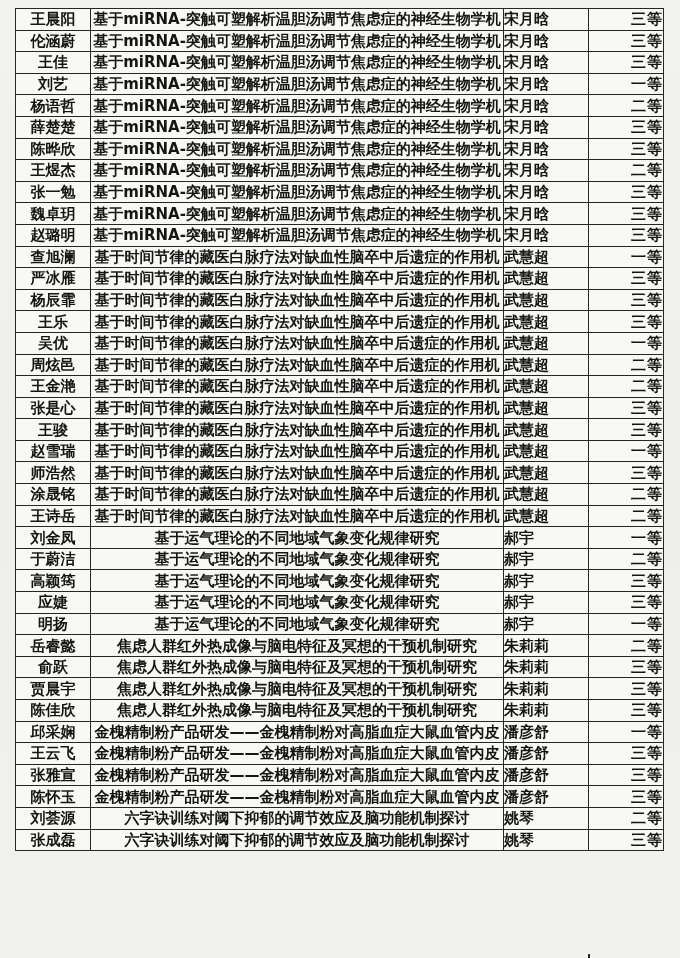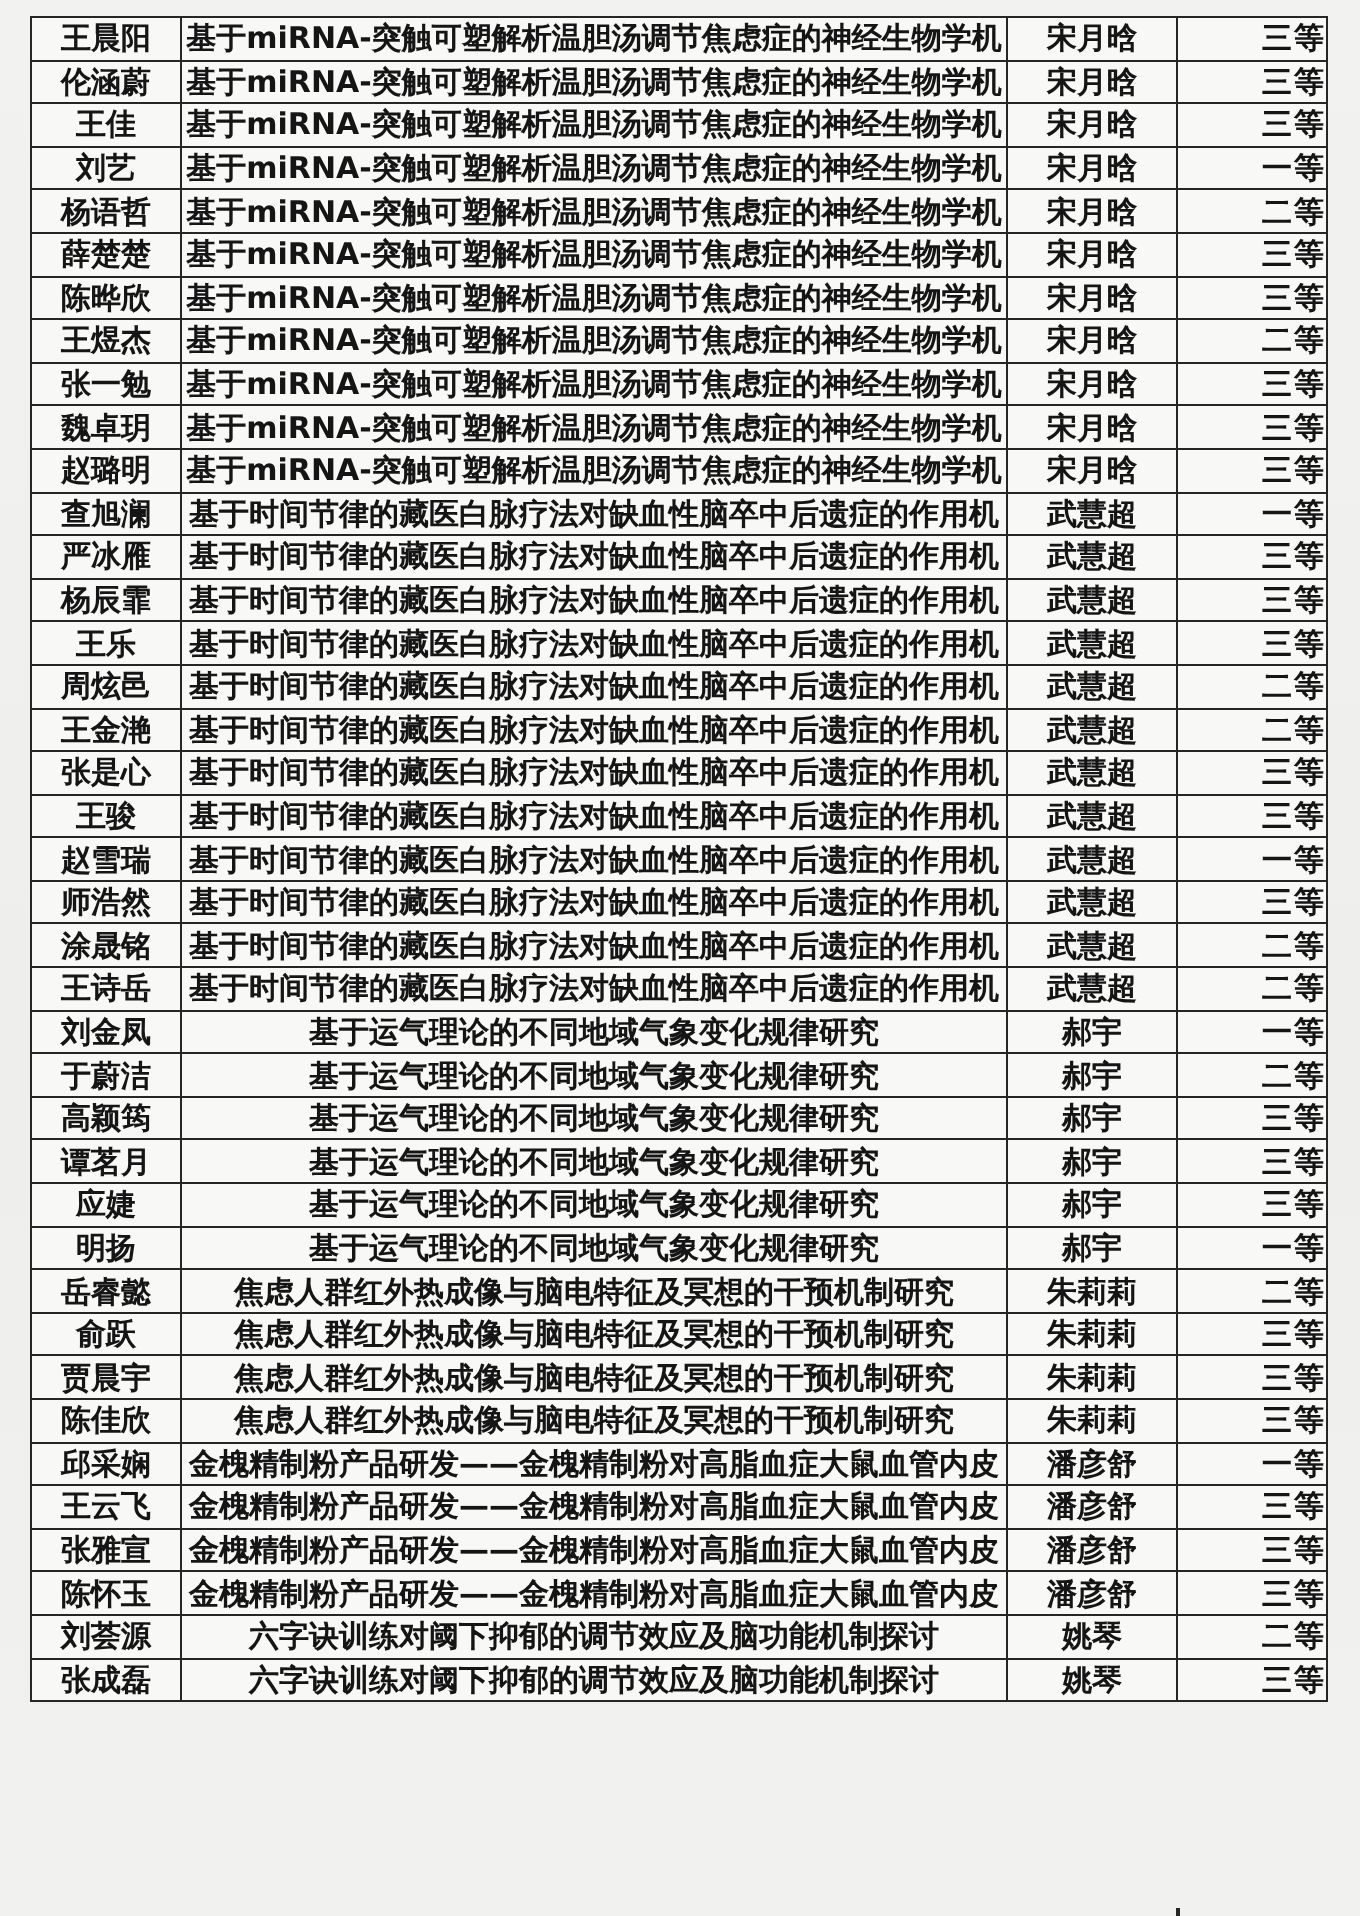--- a/index.html
+++ b/index.html
@@ -37,21 +37,21 @@
     vertical-align: middle;
     overflow: hidden;
   }
   td.c-name    { text-align: center; margin-top: 19px; }
   td.c-project {
     text-align: center;
     padding-left: 3px;
     font-size: 14.5px;
     white-space: nowrap;
   }
-  td.c-advisor { text-align: center; }
+  td.c-advisor { text-align: left; }
   td.c-award   { text-align: right; letter-spacing: 1px; }
   
   .divider-tail {
     position: absolute;
     left: 588px;
     top: 954px;
     width: 1.5px;
     height: 4px;
     background: #262626;
   }
@@ -152,20 +152,26 @@
     <td class="c-advisor">武慧超</td>
     <td class="c-award">三等</td>
   </tr>
         <tr>
     <td class="c-name">王乐</td>
     <td class="c-project">基于时间节律的藏医白脉疗法对缺血性脑卒中后遗症的作用机</td>
     <td class="c-advisor">武慧超</td>
     <td class="c-award">三等</td>
   </tr>
         <tr>
+    <td class="c-name">吴优</td>
+    <td class="c-project">基于时间节律的藏医白脉疗法对缺血性脑卒中后遗症的作用机</td>
+    <td class="c-advisor">武慧超</td>
+    <td class="c-award">一等</td>
+  </tr>
+        <tr>
     <td class="c-name">周炫邑</td>
     <td class="c-project">基于时间节律的藏医白脉疗法对缺血性脑卒中后遗症的作用机</td>
     <td class="c-advisor">武慧超</td>
     <td class="c-award">二等</td>
   </tr>
         <tr>
     <td class="c-name">王金滟</td>
     <td class="c-project">基于时间节律的藏医白脉疗法对缺血性脑卒中后遗症的作用机</td>
     <td class="c-advisor">武慧超</td>
     <td class="c-award">二等</td>
@@ -213,26 +219,20 @@
     <td class="c-award">一等</td>
   </tr>
         <tr>
     <td class="c-name">于蔚洁</td>
     <td class="c-project">基于运气理论的不同地域气象变化规律研究</td>
     <td class="c-advisor">郝宇</td>
     <td class="c-award">二等</td>
   </tr>
         <tr>
     <td class="c-name">高颖筠</td>
-    <td class="c-project">基于运气理论的不同地域气象变化规律研究</td>
-    <td class="c-advisor">郝宇</td>
-    <td class="c-award">三等</td>
-  </tr>
-        <tr>
-    <td class="c-name">谭茗月</td>
     <td class="c-project">基于运气理论的不同地域气象变化规律研究</td>
     <td class="c-advisor">郝宇</td>
     <td class="c-award">三等</td>
   </tr>
         <tr>
     <td class="c-name">应婕</td>
     <td class="c-project">基于运气理论的不同地域气象变化规律研究</td>
     <td class="c-advisor">郝宇</td>
     <td class="c-award">三等</td>
   </tr>

